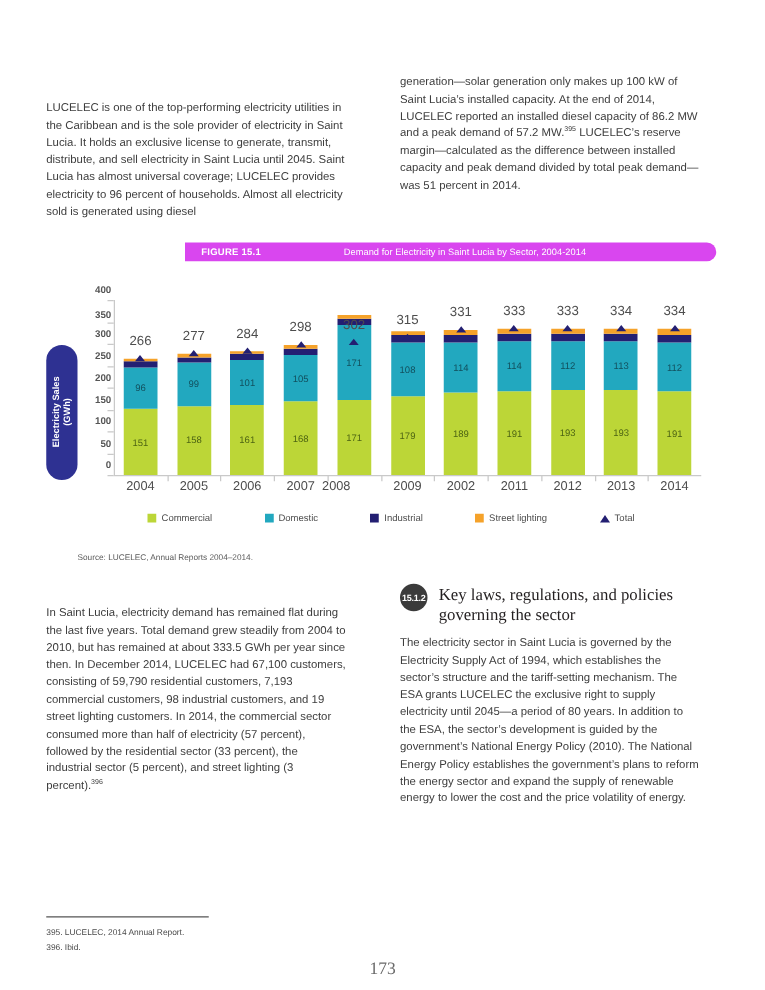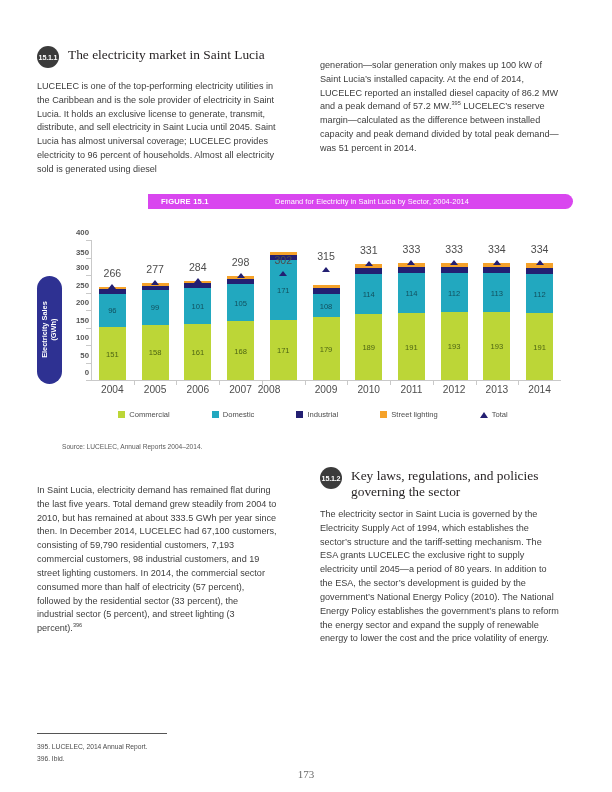--- a/index.html
+++ b/index.html
@@ -145,32 +145,28 @@
   .fn-rule{
     position:absolute;left:37px;top:733px;width:130px;height:1px;background:#555;
   }
   .footnotes{
     position:absolute;left:37px;top:741px;width:300px;
     font-size:6.7px;color:#4a4a4a;line-height:1.75;
   }
   .pagenum{
     position:absolute;left:0;top:768px;width:612px;text-align:center;
     font-family:"Liberation Serif", serif;
-    font-size:11px;color:#6a6a6a;
+    font-size:14px;color:#6a6a6a;
   }
 </style>
 </head>
 <body>
 
 <div class="page">
 
-  <div class="col-left sec-head" style="top:45px;width:300px;">
-    <div class="sec-badge">15.1.1</div>
-    <div class="sec-title">The electricity market in Saint Lucia</div>
-  </div>
 
   <div class="col-left body-col" style="top:80px;">
     <p>LUCELEC is one of the top-performing electricity utilities in the Caribbean and is the sole provider of electricity in Saint Lucia. It holds an exclusive license to generate, transmit, distribute, and sell electricity in Saint Lucia until 2045. Saint Lucia has almost universal coverage; LUCELEC provides electricity to 96 percent of households. Almost all electricity sold is generated using diesel</p>
   </div>
 
   <div class="col-right body-col" style="top:59px;">
     <p><span>generation—solar generation only makes up 100 kW of Saint Lucia’s installed capacity. At the end of 2014, LUCELEC reported an installed diesel capacity of 86.2 MW and a peak demand of 57.2 MW.</span><sup>395</sup><span> LUCELEC’s reserve margin—calculated as the difference between installed capacity and peak demand divided by total peak demand—was 51 percent in 2014.</span></p>
   </div>
 
   <div class="fig-bar">
@@ -257,21 +253,21 @@
           <div class="seg domestic" style="height: 59.85px;">
             <span class="seg-label">171</span>
           </div>
           <div class="seg industrial" style="height: 5.6px;"></div>
           <div class="seg streetlighting" style="height: 3.15px;"></div>
         </div>
         <div class="barcol" style="left: 221.5px;">
           <div class="seg commercial" style="height: 62.65px;">
             <span class="seg-label">179</span>
           </div>
-          <div class="seg domestic" style="height: 23px;">
+          <div class="seg domestic" style="height: 43px;">
             <span class="seg-label">108</span>
           </div>
           <div class="seg industrial" style="height: 5.95px;"></div>
           <div class="seg streetlighting" style="height: 3.85px;"></div>
         </div>
         <div class="barcol" style="left: 264.227px;">
           <div class="seg commercial" style="height: 66.15px;">
             <span class="seg-label">189</span>
           </div>
           <div class="seg domestic" style="height: 39.9px;">
@@ -345,21 +341,21 @@
         <div class="total-marker" style="left: 444.636px; top: 20.1px;"></div>
         <div class="total-label" style="left: 423.636px; top: 3.1px;">334</div>
       </div>
     <div class="xlabels" id="xlabels">
         <div class="xlab" style="left: -3.63636px;">2004</div>
         <div class="xlab" style="left: 39.0909px;">2005</div>
         <div class="xlab" style="left: 81.8182px;">2006</div>
         <div class="xlab" style="left: 124.545px;">2007</div>
         <div class="xlab" style="left: 153px;">2008</div>
         <div class="xlab" style="left: 210px;">2009</div>
-        <div class="xlab" style="left: 252.727px;">2010</div>
+        <div class="xlab" style="left: 252.727px;">2002</div>
         <div class="xlab" style="left: 295.455px;">2011</div>
         <div class="xlab" style="left: 338.182px;">2012</div>
         <div class="xlab" style="left: 380.909px;">2013</div>
         <div class="xlab" style="left: 423.636px;">2014</div>
       </div>
 
     <div class="legend" id="legend">
         <div class="leg-item">
           <span class="leg-swatch" style="background: rgb(188, 214, 55);"></span>
           <span class="leg-text">Commercial</span>

